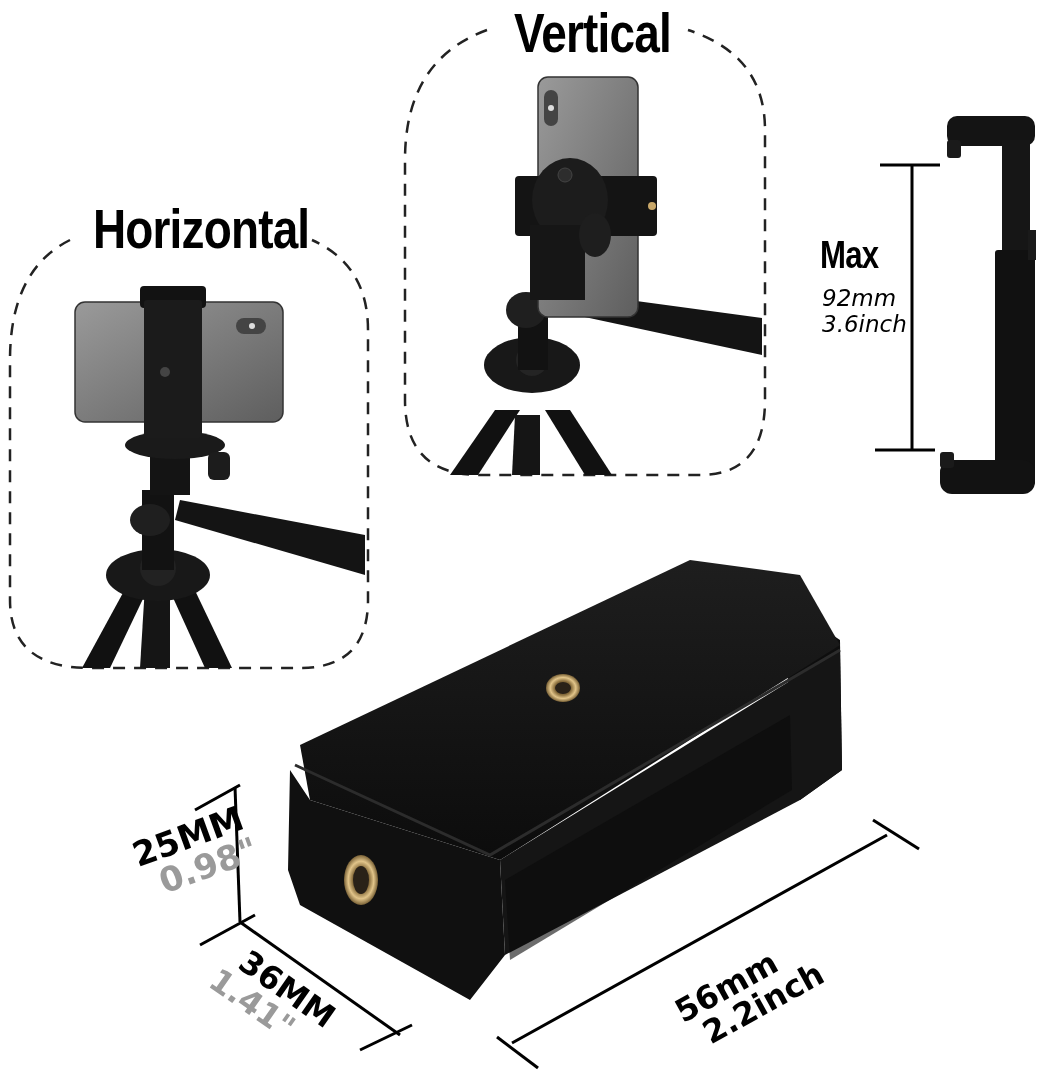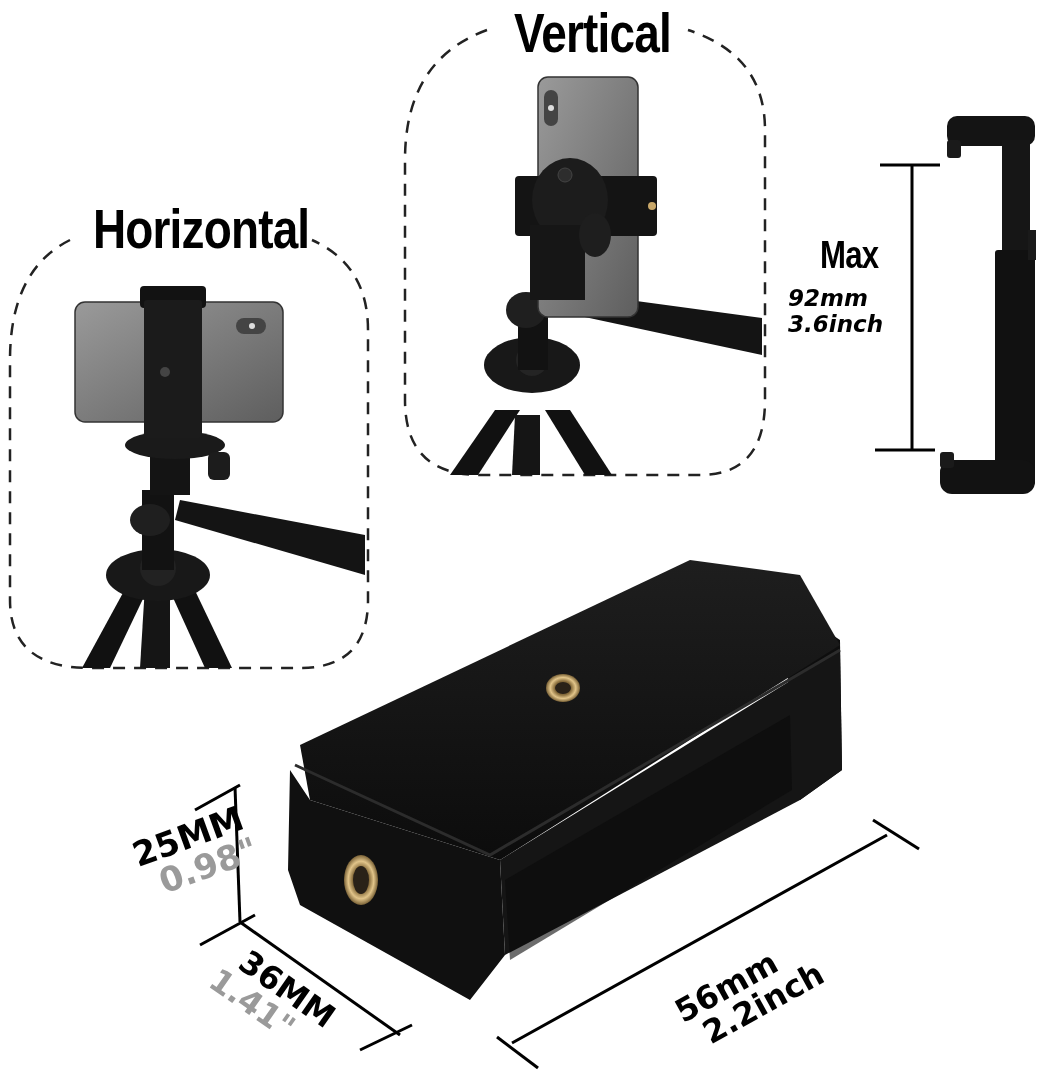--- a/index.html
+++ b/index.html
@@ -1,21 +1,21 @@
 <!DOCTYPE html>
 <html><head>
 <meta charset="utf-8">
 <style>
   html, body { margin:0; padding:0; background:#ffffff; }
   body { width:1041px; height:1075px; position:relative; overflow:hidden;
          font-family:"Liberation Sans", sans-serif; }
   .abs { position:absolute; }
   .title-label { font-family:"Liberation Sans", sans-serif; font-weight:bold;
                  color:#000; letter-spacing:-1px; transform:scaleX(0.82); transform-origin:left top; white-space:nowrap; }
-  .dim-text { font-family:"DejaVu Sans", sans-serif; font-weight:bold; font-style:italic; color:#000; white-space:nowrap; }
+  .dim-text { font-family:"DejaVu Sans", sans-serif; font-weight:normal; font-style:italic; color:#000; white-space:nowrap;margin-left:34px; }
   .rot-text { font-family:"DejaVu Sans", sans-serif; font-weight:bold; white-space:nowrap; line-height:1; }
   svg { position:absolute; left:0; top:0; }
 </style>
 </head>
 <body>
 
 <svg width="1041" height="1075" viewBox="0 0 1041 1075">
   <defs>
     <linearGradient id="phoneGrad" x1="0" y1="0" x2="1" y2="1">
       <stop offset="0" stop-color="#9a9a9a"></stop>

